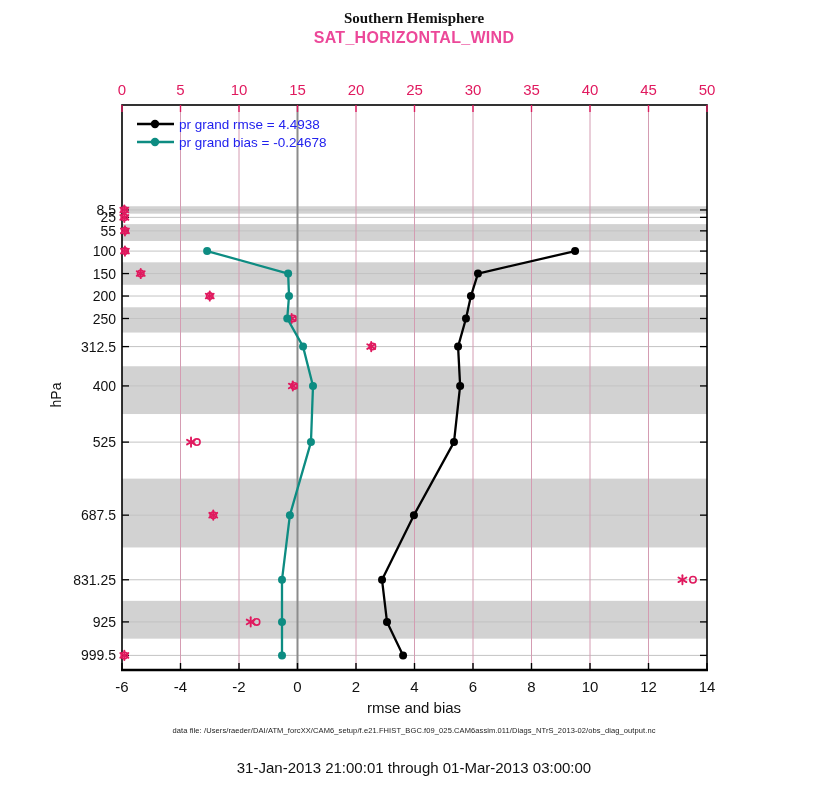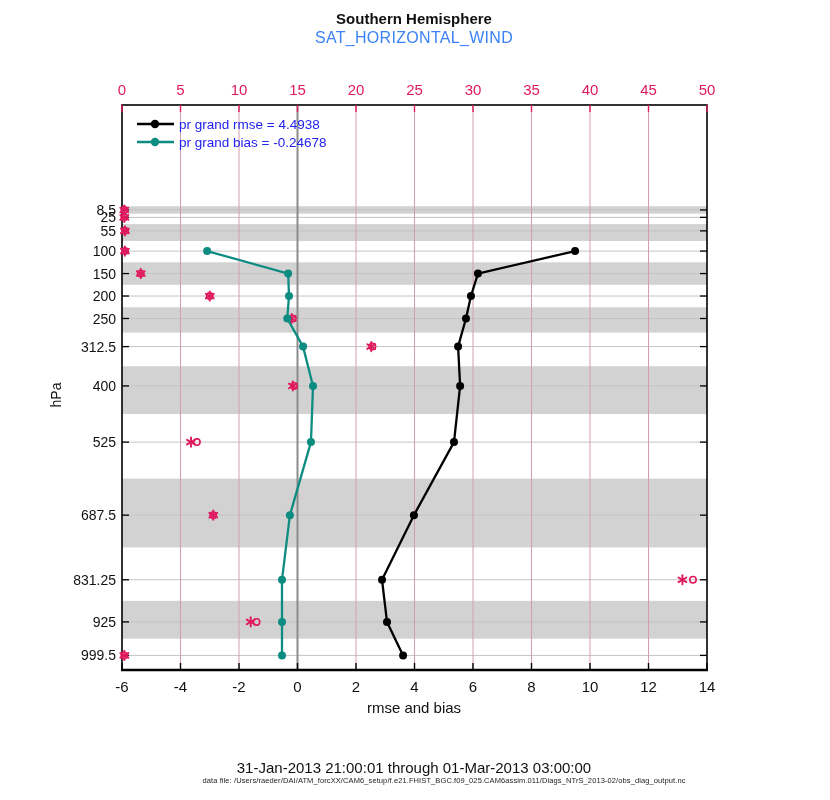--- a/index.html
+++ b/index.html
@@ -2,27 +2,27 @@
 <html><head>
 <meta charset="utf-8">
 <style>
   html,body{margin:0;padding:0;background:#ffffff;}
   #canvas{
     position:relative;width:830px;height:800px;background:#ffffff;overflow:hidden;
     font-family:"Liberation Sans", sans-serif;
   }
   .abs{position:absolute;white-space:nowrap;}
   .centered{left:414px;transform:translateX(-50%);}
-  #title1{top:10px;font-size:15px;font-weight:bold;color:#111;}
-  #title2{top:29px;font-size:16px;font-weight:normal;color:#3b82f6;letter-spacing:0.3px;}
+  #title1{top:10px;font-size:15px;font-weight:bold;color:#111;font-family:Liberation Serif, serif;}
+  #title2{top:29px;font-size:16px;font-weight:bold;color:#ec4899;letter-spacing:0.3px;}
   #obs-label{top:58px;font-size:14px;color:#e01a5f;}
   #ylabel{left:44px;top:387px;transform:rotate(-90deg) translateX(0);transform-origin:center;font-size:14px;color:#111;}
   #xlabel{top:699px;font-size:15px;color:#111;text-align:center;}
   #subtitle{top:721px;font-size:15px;color:#111;margin-top:38px;}
-  #datafile{top:776px;font-size:7.5px;color:#222;letter-spacing:0.1px;margin-left:30px;}
+  #datafile{top:726px;font-size:7.5px;color:#222;letter-spacing:0.1px;}
   svg{position:absolute;left:0;top:0;}
 </style>
 </head>
 <body>
 
 <div id="canvas">
   <svg id="plot" width="830" height="800" viewBox="0 0 830 800">
       <g>
         <rect x="122" y="206.24602227525855" width="585" height="7.416467780429599" fill="#d2d2d2"></rect>
         <rect x="122" y="224.11296738265713" width="585" height="16.855608591885442" fill="#d2d2d2"></rect>

